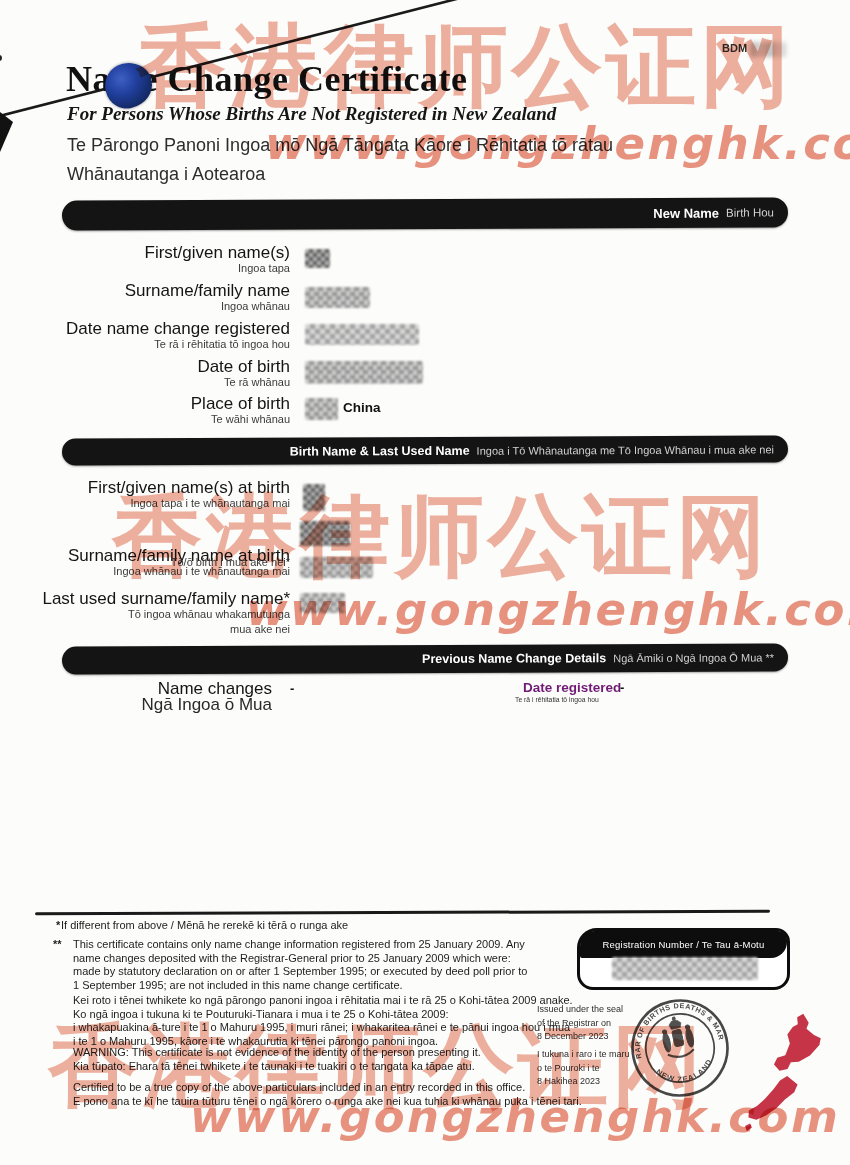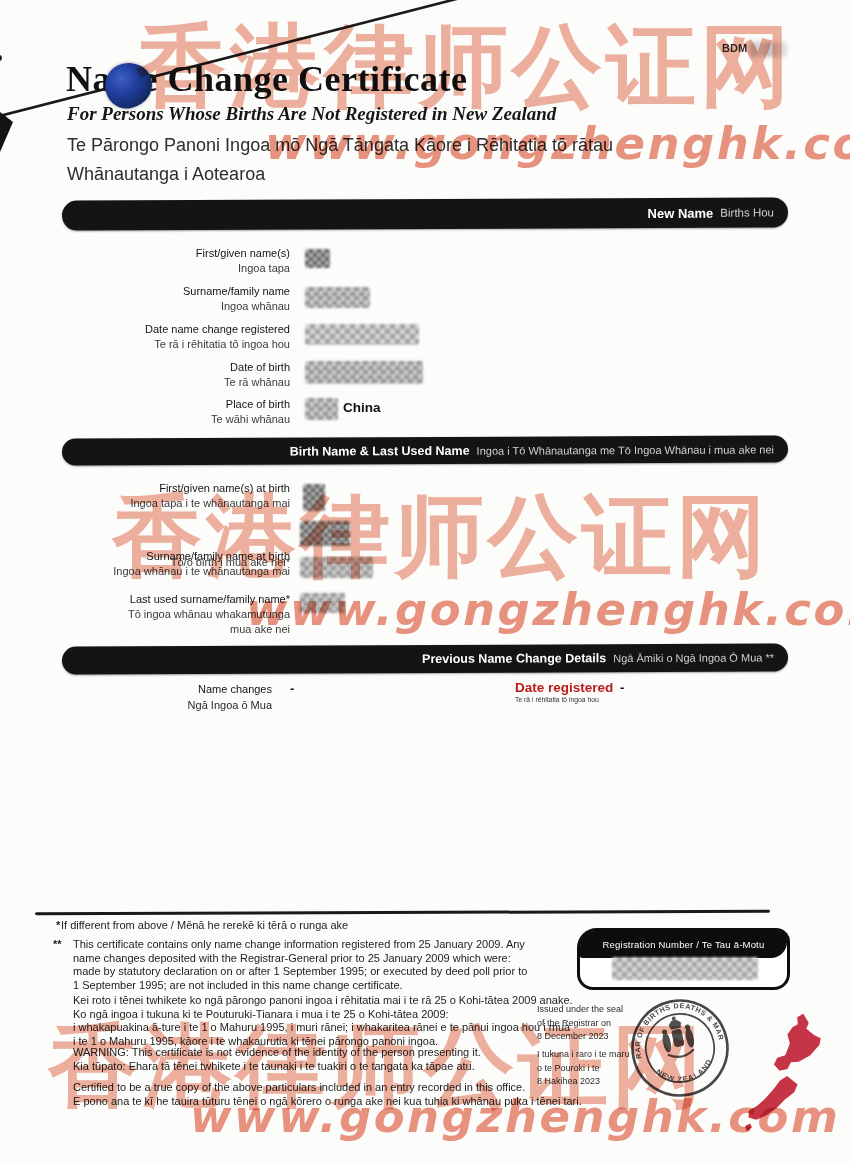--- a/index.html
+++ b/index.html
@@ -16,29 +16,29 @@
   .blurbox{position:absolute;background:linear-gradient(90deg,#b5b5b5,#dadada 30%,#bdbdbd 55%,#e3e3e3 80%,#cfcfcf);
            filter:blur(2px);border-radius:2px;}
   
   .bar{position:absolute;left:62px;width:726px;background:#141414;border-radius:15px;color:#fff;
        display:flex;align-items:center;justify-content:flex-end;padding-right:14px;box-sizing:border-box;
        transform:rotate(-.25deg);box-shadow:0 1px 2px rgba(0,0,0,.35);}
   .bar-en{font-weight:bold;font-size:13px;white-space:nowrap;}
   .bar-mi{font-size:11.5px;color:#d2d2d2;margin-left:7px;white-space:nowrap;}
   
   .flabel{position:absolute;left:40px;width:250px;text-align:right;}
-  .len{font-size:11px;line-height:16px;color:#141414;}
+  .len{font-size:17px;line-height:16px;color:#141414;}
   .lmi{font-size:11px;line-height:15px;color:#3b3b3b;}
   .redact{position:absolute;background:repeating-conic-gradient(#8e8e8e 0% 25%,#c6c6c6 0% 50%) 0 0/9px 9px;
           filter:blur(1.1px);opacity:.9;border-radius:2px;}
   .redact.dark{background:repeating-conic-gradient(#565656 0% 25%,#a5a5a5 0% 50%) 0 0/8px 8px;}
   .redact.light{background:repeating-conic-gradient(#9b9b9b 0% 25%,#d2d2d2 0% 50%) 0 0/10px 10px;}
   .val-text{position:absolute;font-size:13.5px;font-weight:bold;color:#111;}
   .dash{position:absolute;font-size:13px;font-weight:bold;color:#111;}
-  .prev-right-en{font-size:13.5px;font-weight:600;color:#b91c1c;line-height:15px;}
+  .prev-right-en{font-size:13.5px;font-weight:600;color:#701a75;line-height:15px;margin-left:8px;}
   .prev-right-mi{font-size:6.8px;color:#333;line-height:9px;}
   
   .rule{position:absolute;left:35px;top:911px;width:735px;height:3px;background:#1a1a1a;border-radius:2px;
         transform:rotate(-.2deg);}
   .note{position:absolute;font-size:11px;line-height:13.6px;color:#1d1d1d;}
   .note.pre{white-space:pre-line;}
   .note.nowrap{white-space:nowrap;}
   .marker{position:absolute;font-size:11px;font-weight:bold;color:#1d1d1d;}
   
   .regbox{position:absolute;left:577px;top:928px;width:213px;height:62px;background:#fff;
@@ -74,21 +74,21 @@
   <div class="blurbox" style="left:750px;top:42px;width:36px;height:15px"></div>
 
   <div class="title">Name Change Certificate</div>
   <div class="grommet"></div>
   <div class="sub-en">For Persons Whose Births Are Not Registered in New Zealand</div>
   <div class="sub-mi">Te Pārongo Panoni Ingoa mō Ngā Tāngata Kāore i Rēhitatia tō rātau
 Whānautanga i Aotearoa</div>
 
   <div class="bar" style="top:199px;height:30px">
     <span class="bar-en">New Name</span>
-    <span class="bar-mi">Births Hou</span>
+    <span class="bar-mi">Birth Hou</span>
   </div>
 
   <div class="flabel" style="top:245px">
     <div class="len">First/given name(s)</div>
     <div class="lmi">Ingoa tapa</div>
   </div>
   <div class="redact dark" style="left:305px;top:249px;width:25px;height:19px"></div>
 
   <div class="flabel" style="top:283px">
     <div class="len">Surname/family name</div>

